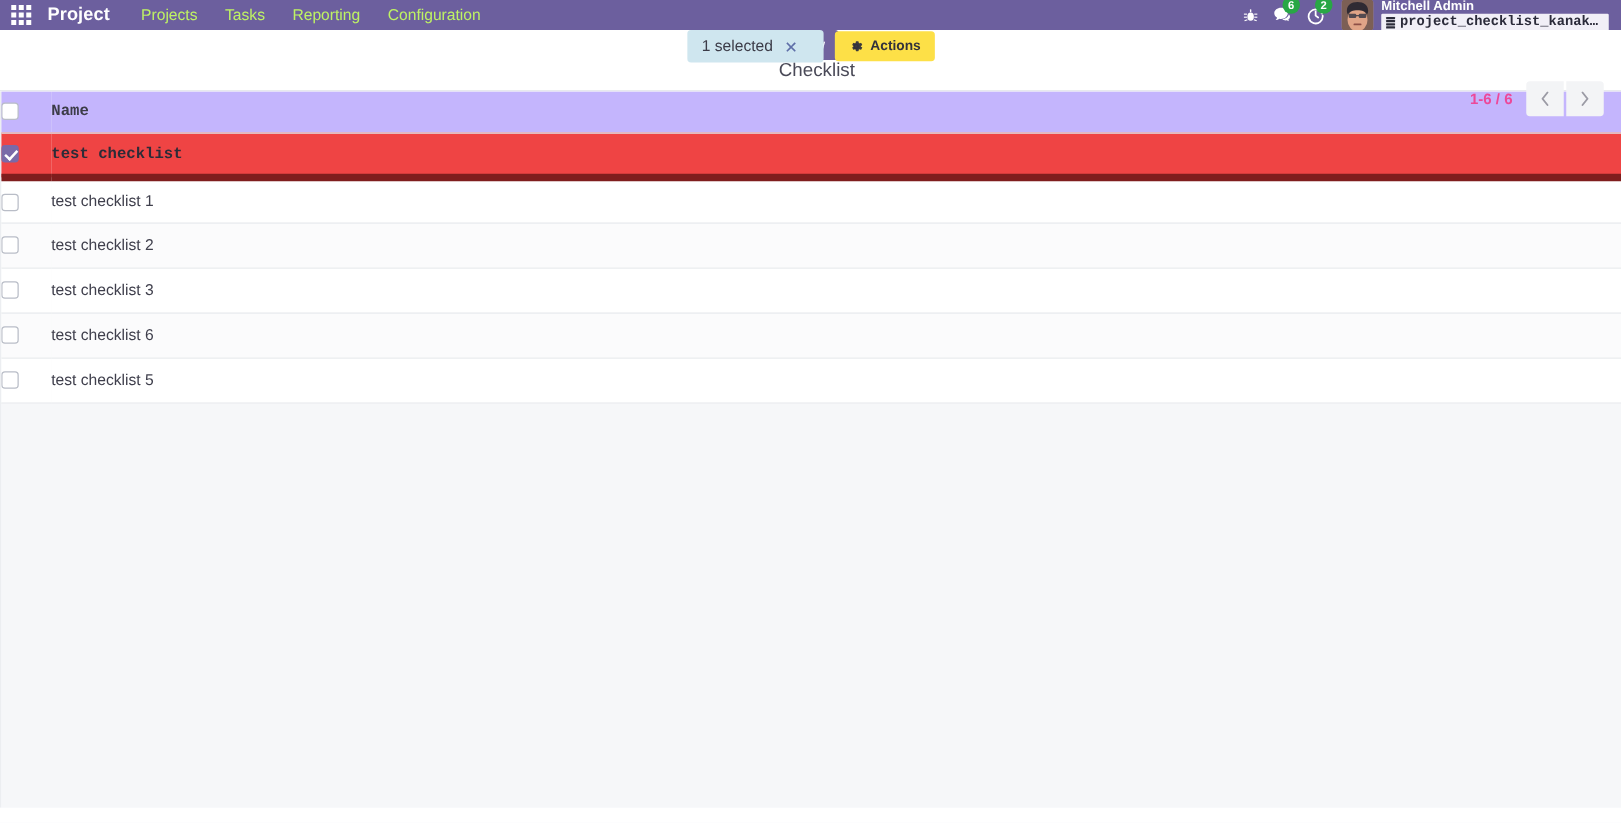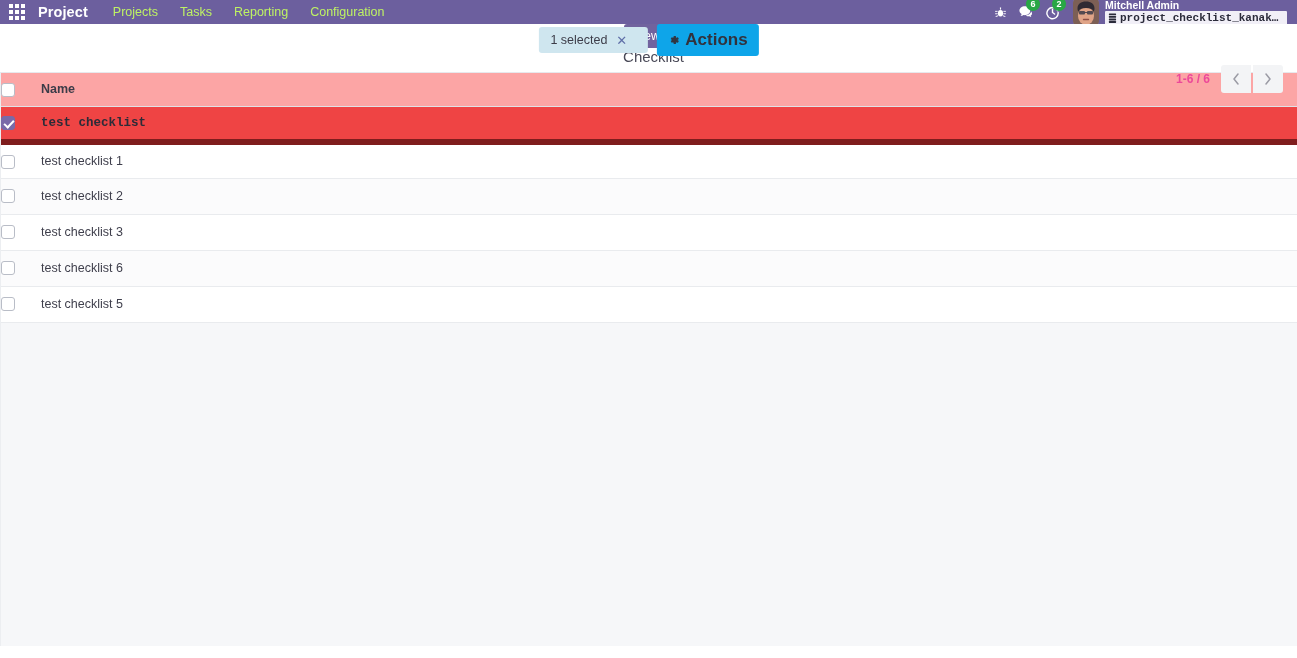--- a/index.html
+++ b/index.html
@@ -174,25 +174,25 @@
   .sel-x {
     color: #5f6fa8;
     font-size: 13px;
     line-height: 1;
     cursor: pointer;
   }
   .btn-actions {
     display: flex;
     align-items: center;
     gap: 5px;
-    background: #0ea5e9;
+    background: #fde047;
     border: none;
     border-radius: 3px;
     padding: 6px 11px;
-    font-size: 17px;
+    font-size: 11px;
     color: #32323c;
     font-weight: 600;
     cursor: pointer;
     font-family: inherit;
   }
   .cp-right {
     margin-left: auto;
     display: flex;
     align-items: center;
     gap: 2px;
@@ -222,28 +222,29 @@
     background: #f6f7f9;
     border-left: 1px solid #eceef1;
     overflow: hidden;
   }
   table.list {
     width: 100%;
     border-collapse: collapse;
     table-layout: fixed;
   }
   table.list thead th {
-    background: #fca5a5;
+    background: #c4b5fd;
     border-bottom: 1px solid #dfe2e7;
     font-size: 12.5px;
     font-weight: 700;
     color: #3c3c48;
     text-align: left;
     height: 33px;
     padding: 0;
+    font-family: Liberation Mono, monospace;
   }
   th.col-check, td.col-check {
     width: 40px;
     padding-left: 13px;
   }
   th.col-name, td.col-name { padding-left: 2px; }
 
   table.list tbody td {
     height: 36px;
     font-size: 12.5px;

